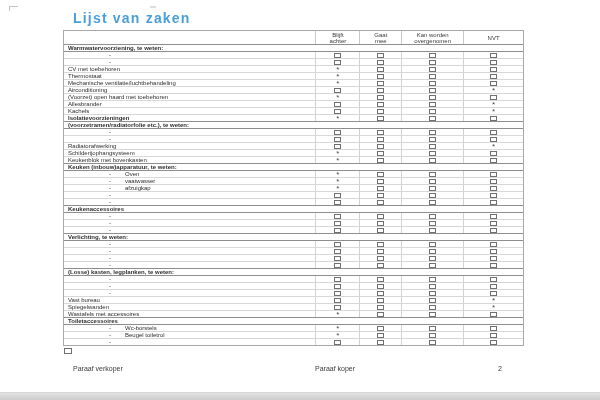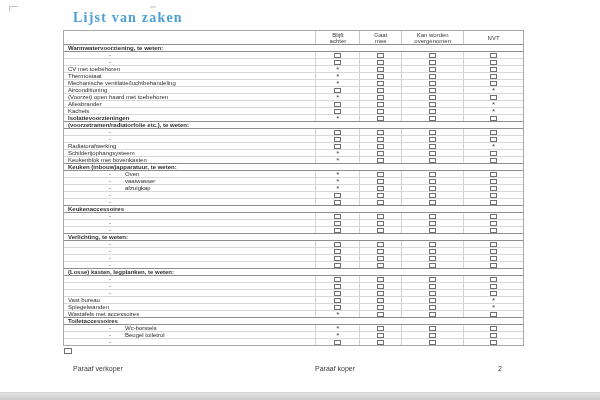--- a/index.html
+++ b/index.html
@@ -62,21 +62,21 @@
 
   .scan-shadow{position:absolute;left:0;top:392px;width:600px;height:8px;
     background:linear-gradient(#e3e3e3,#cccccc);border-top:1px solid #d5d5d5;}
 </style>
 </head>
 <body>
 
 <div class="crop-mark"></div>
 <div class="smudge"></div>
 
-<div class="page-title" style="color: rgb(75, 159, 215); font-family: Liberation Serif, serif;">Lijst van zaken</div>
+<div class="page-title" style="color: rgb(75, 159, 215);">Lijst van zaken</div>
 
 <div class="tbl">
   <div class="hdr">
     <div class="hcell labelcol"></div>
     <div class="hcell c1">
       <div>Blijft</div>
       <div>achter</div>
     </div>
     <div class="hcell c2">
       <div>Gaat</div>

